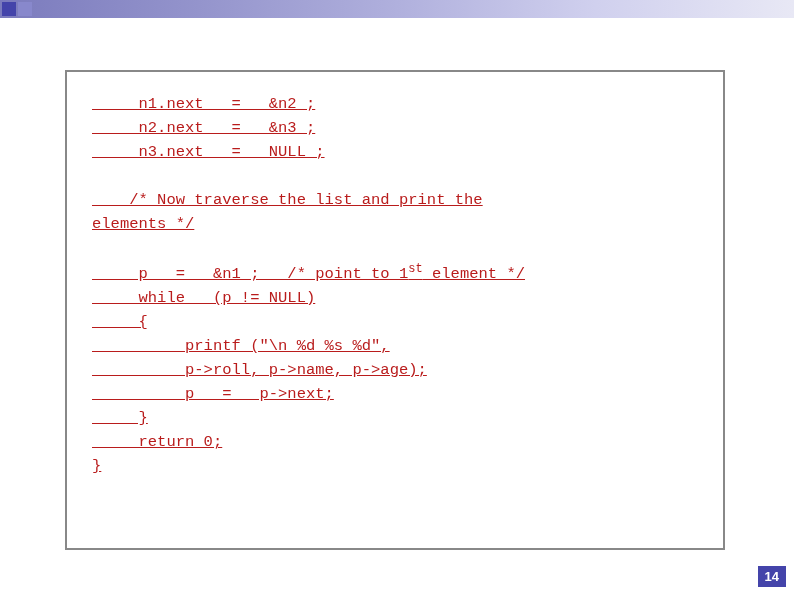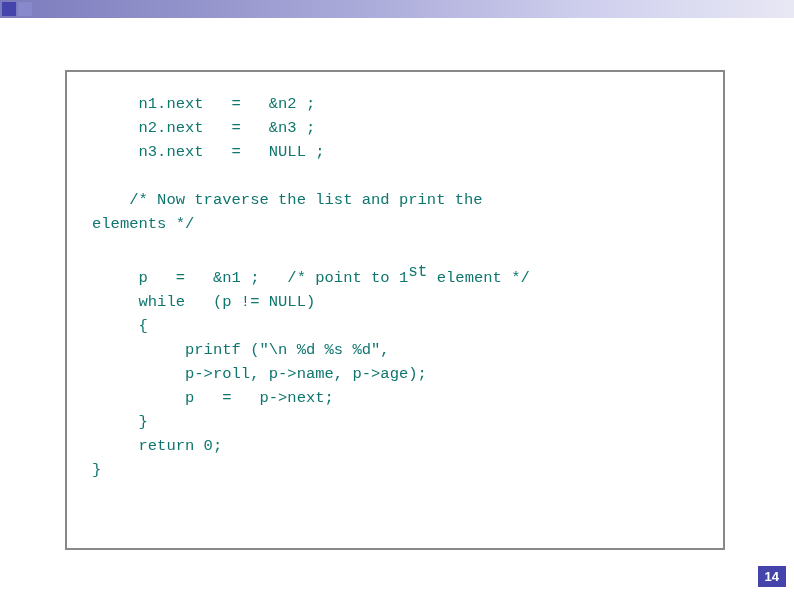--- a/index.html
+++ b/index.html
@@ -57,26 +57,27 @@
       min-height: 480px;
       border: 2px solid #888;
       background: #ffffff;
       padding: 20px 25px;
     }
 
     .code-block {
       font-family: 'Courier New', Courier, monospace;
       font-size: 15.5px;
       line-height: 1.55;
-      color: #0f766e;
+      color: #b91c1c;
       white-space: pre;
+      text-decoration: underline;
     }
 
     .code-block .superscript {
-      font-size: 16px;
+      font-size: 12px;
       vertical-align: super;
     }
 
     
     .slide-number {
       position: absolute;
       bottom: 8px;
       right: 8px;
       background: #4444aa;
       color: #ffffff;

